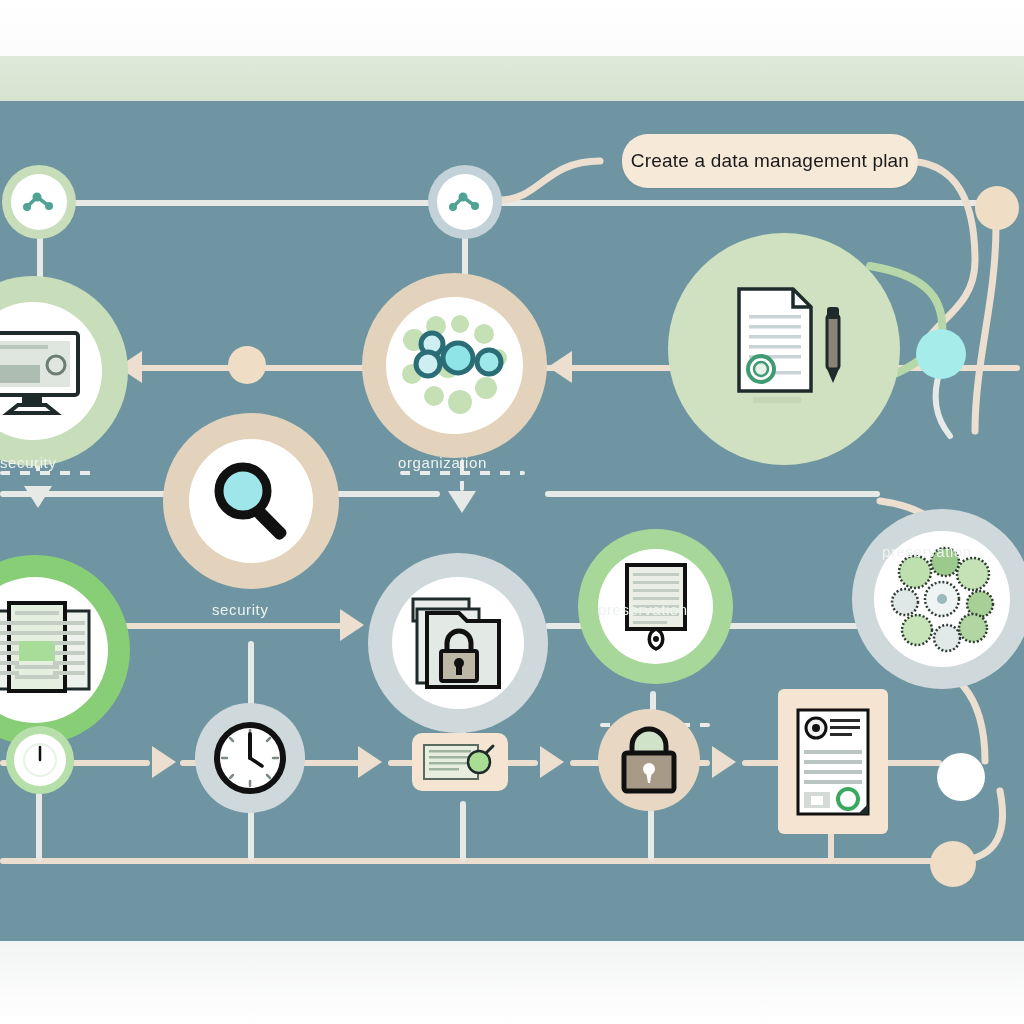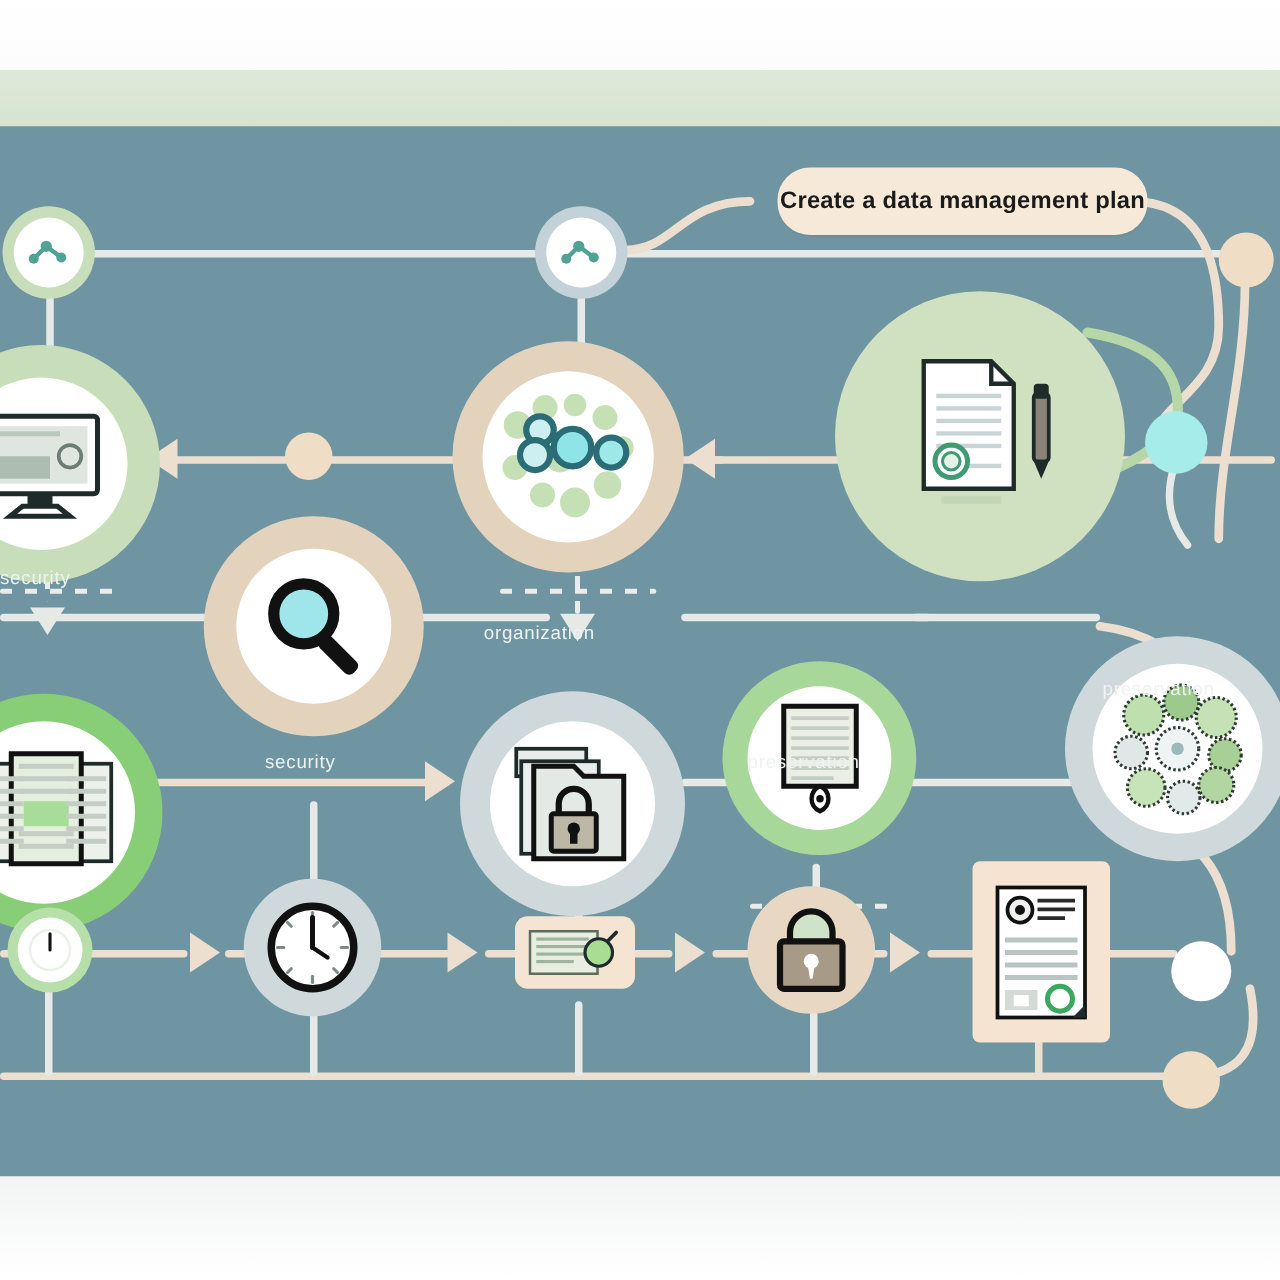--- a/index.html
+++ b/index.html
@@ -53,21 +53,21 @@
   .ring-beige{background:#e3d3bd;}
   .ring-grey{background:#cfd9dc;}
   .ring-greybl{background:#c3d2d8;}
   .ring-greenpale{background:#c8debb;}
 
   .plain{border-radius:50%;}
 
   
   .pill{position:absolute;background:#f7e9d8;border-radius:26px;
      display:flex;align-items:center;justify-content:center;
-     color:#1b1b1b;font-weight:700;letter-spacing:.2px;
+     color:#1b1b1b;font-weight:400;letter-spacing:.2px;
      box-shadow:0 1px 2px rgba(0,0,0,.06);}
 
   
   .cap{position:absolute;color:#eef3f1;font-size:15px;letter-spacing:.6px;
      white-space:nowrap;font-weight:400;}
 
   
   .card{position:absolute;background:#f4e4d1;border-radius:10px;}
   .card.sq{border-radius:6px;}
 
@@ -415,21 +415,21 @@
       </svg>
     </div>
 
     <div class="node plain" style="left:975px;top:85px;width:44px;height:44px;background:#efddc6;"></div>
     <div class="node plain" style="left:916px;top:228px;width:50px;height:50px;background:#a5ecea;"></div>
     <div class="node plain" style="left:937px;top:652px;width:48px;height:48px;background:#ffffff;"></div>
     <div class="node plain" style="left:930px;top:740px;width:46px;height:46px;background:#efddc6;"></div>
     <div class="node plain" style="left:228px;top:245px;width:38px;height:38px;background:#efddc6;"></div>
 
     <div class="cap" style="left:0px;top:353px;">security</div>
-    <div class="cap" style="left:387px;top:353px;margin-top:44px;">organization</div>
+    <div class="cap" style="left:398px;top:353px;">organization</div>
     <div class="cap" style="left:212px;top:500px;">security</div>
     <div class="cap" style="left:598px;top:500px;">preservation</div>
     <div class="cap" style="left:882px;top:442px;">preservation</div>
 
     <div class="pill" style="left:622px;top:33px;width:296px;height:54px;font-size:19px;">Create a data management plan</div>
 
   </div>
 </div>
 
 </body></html>

